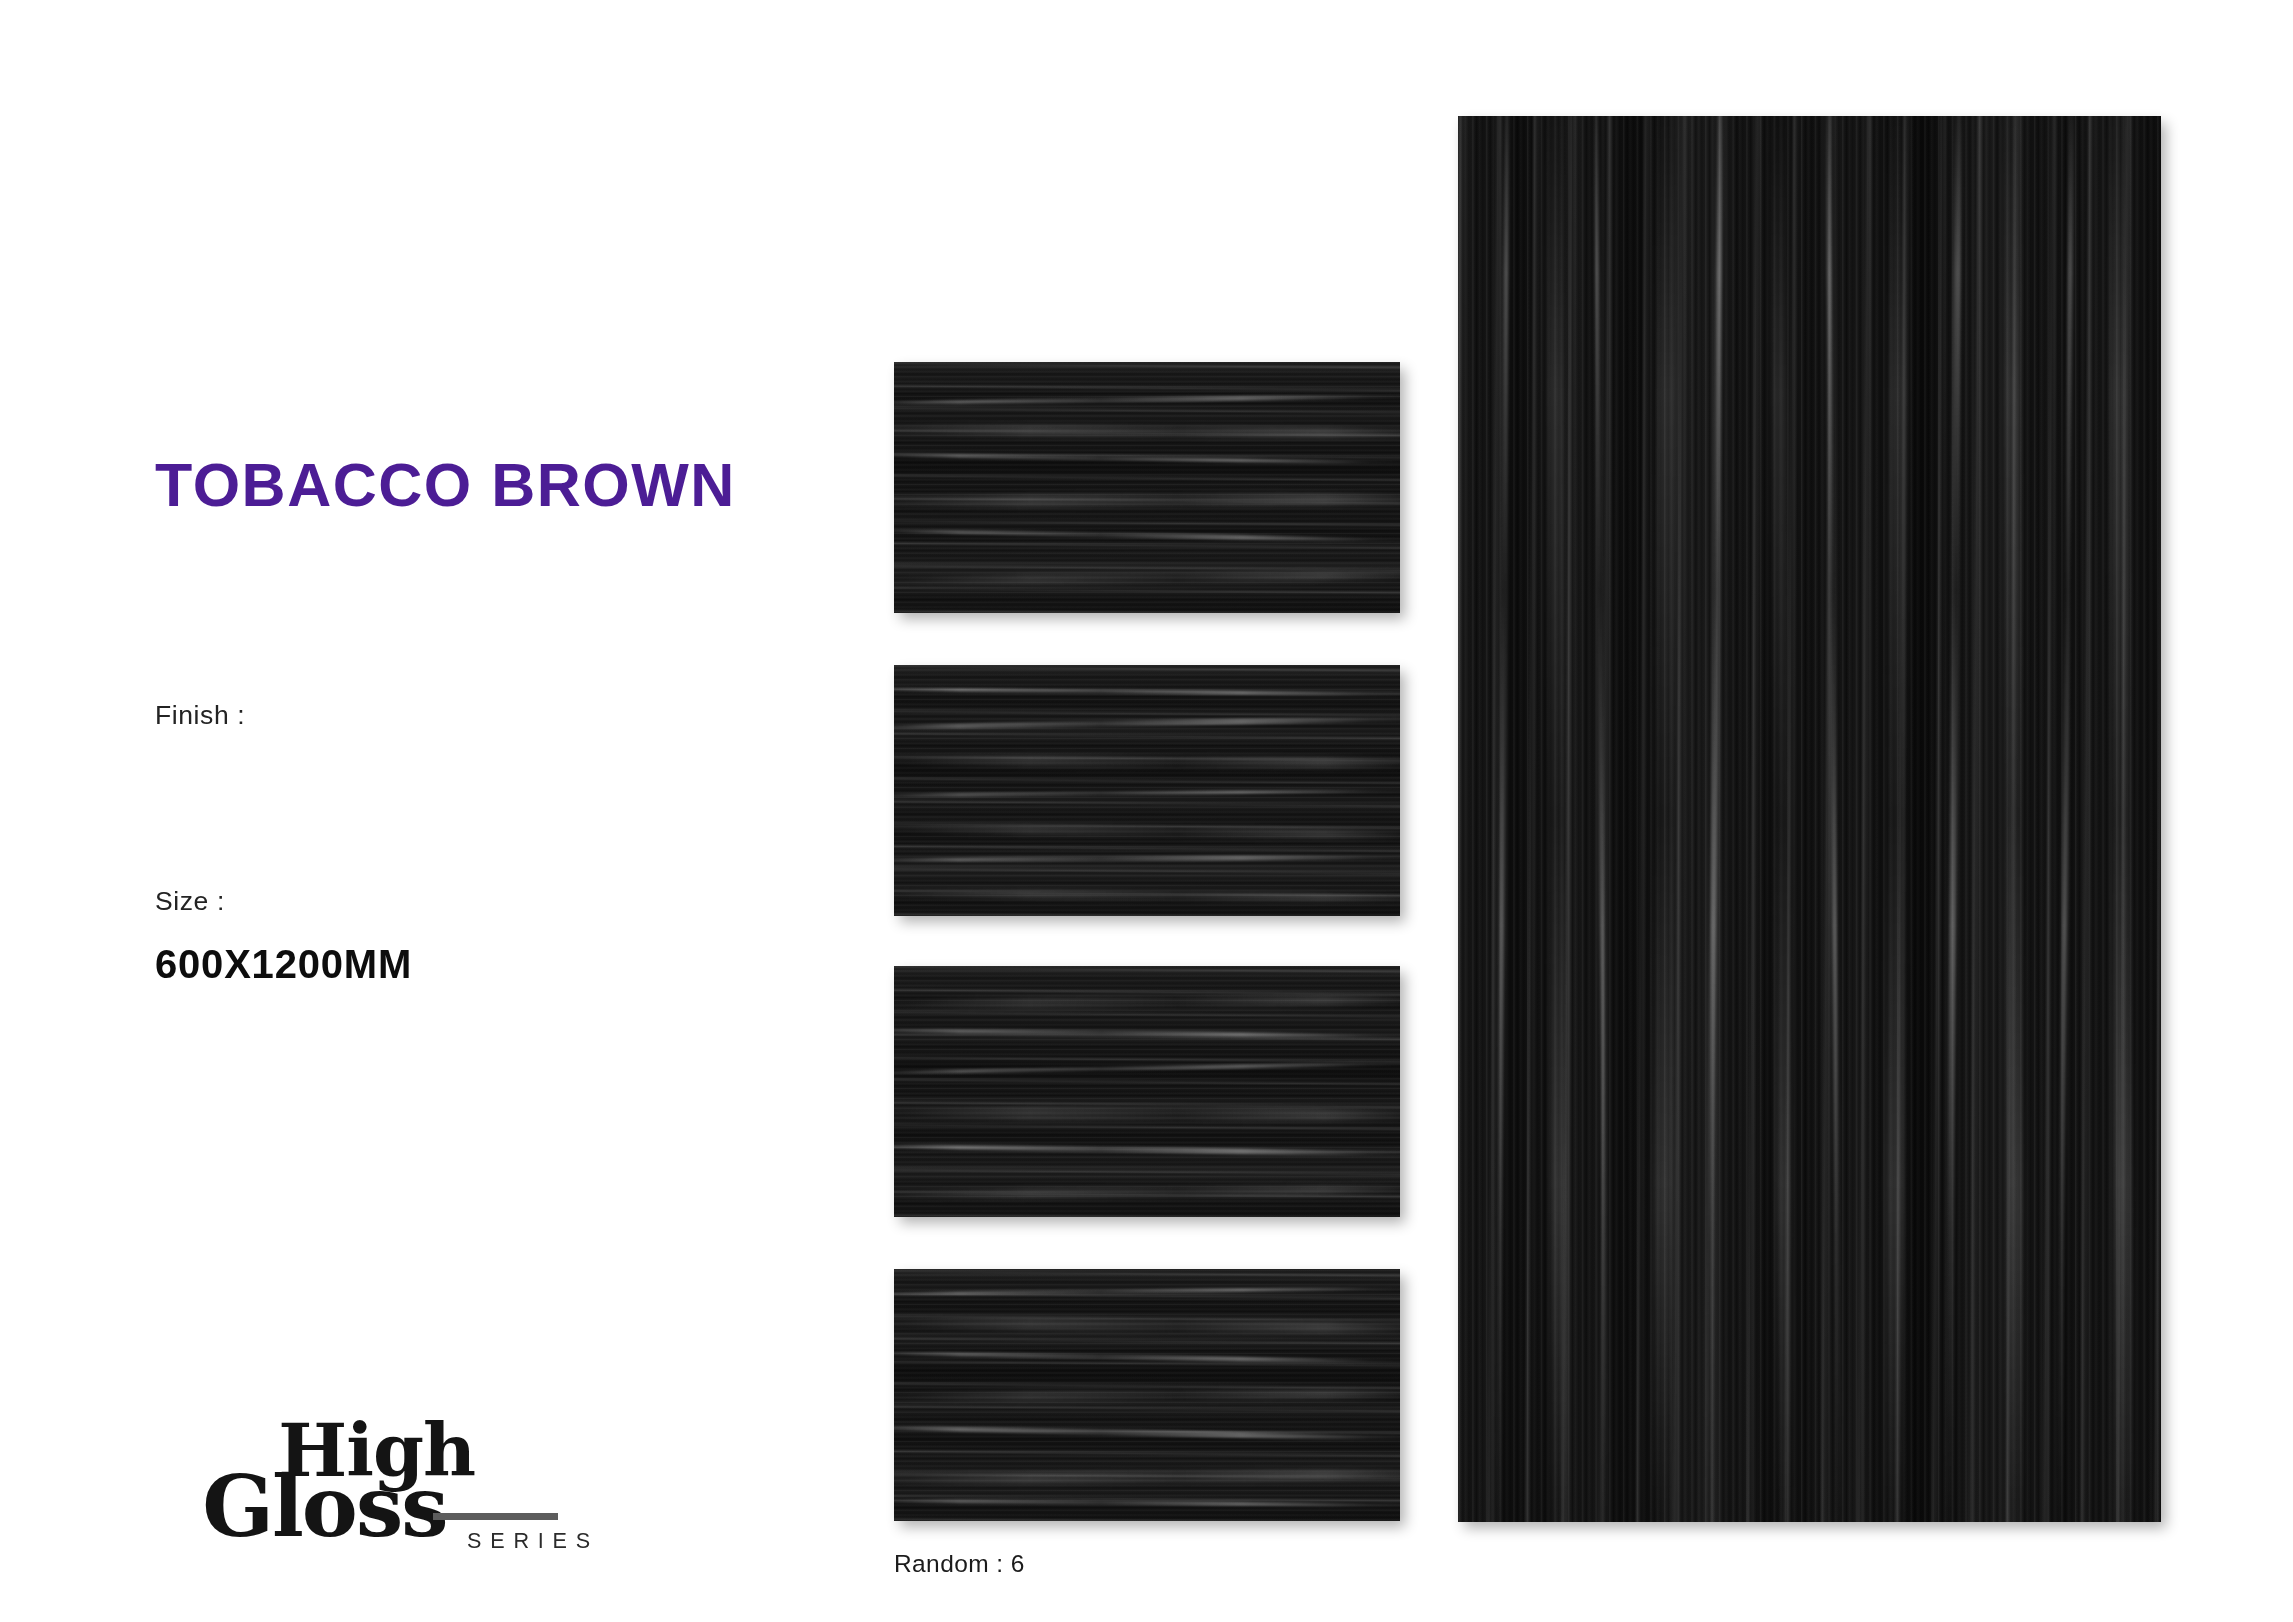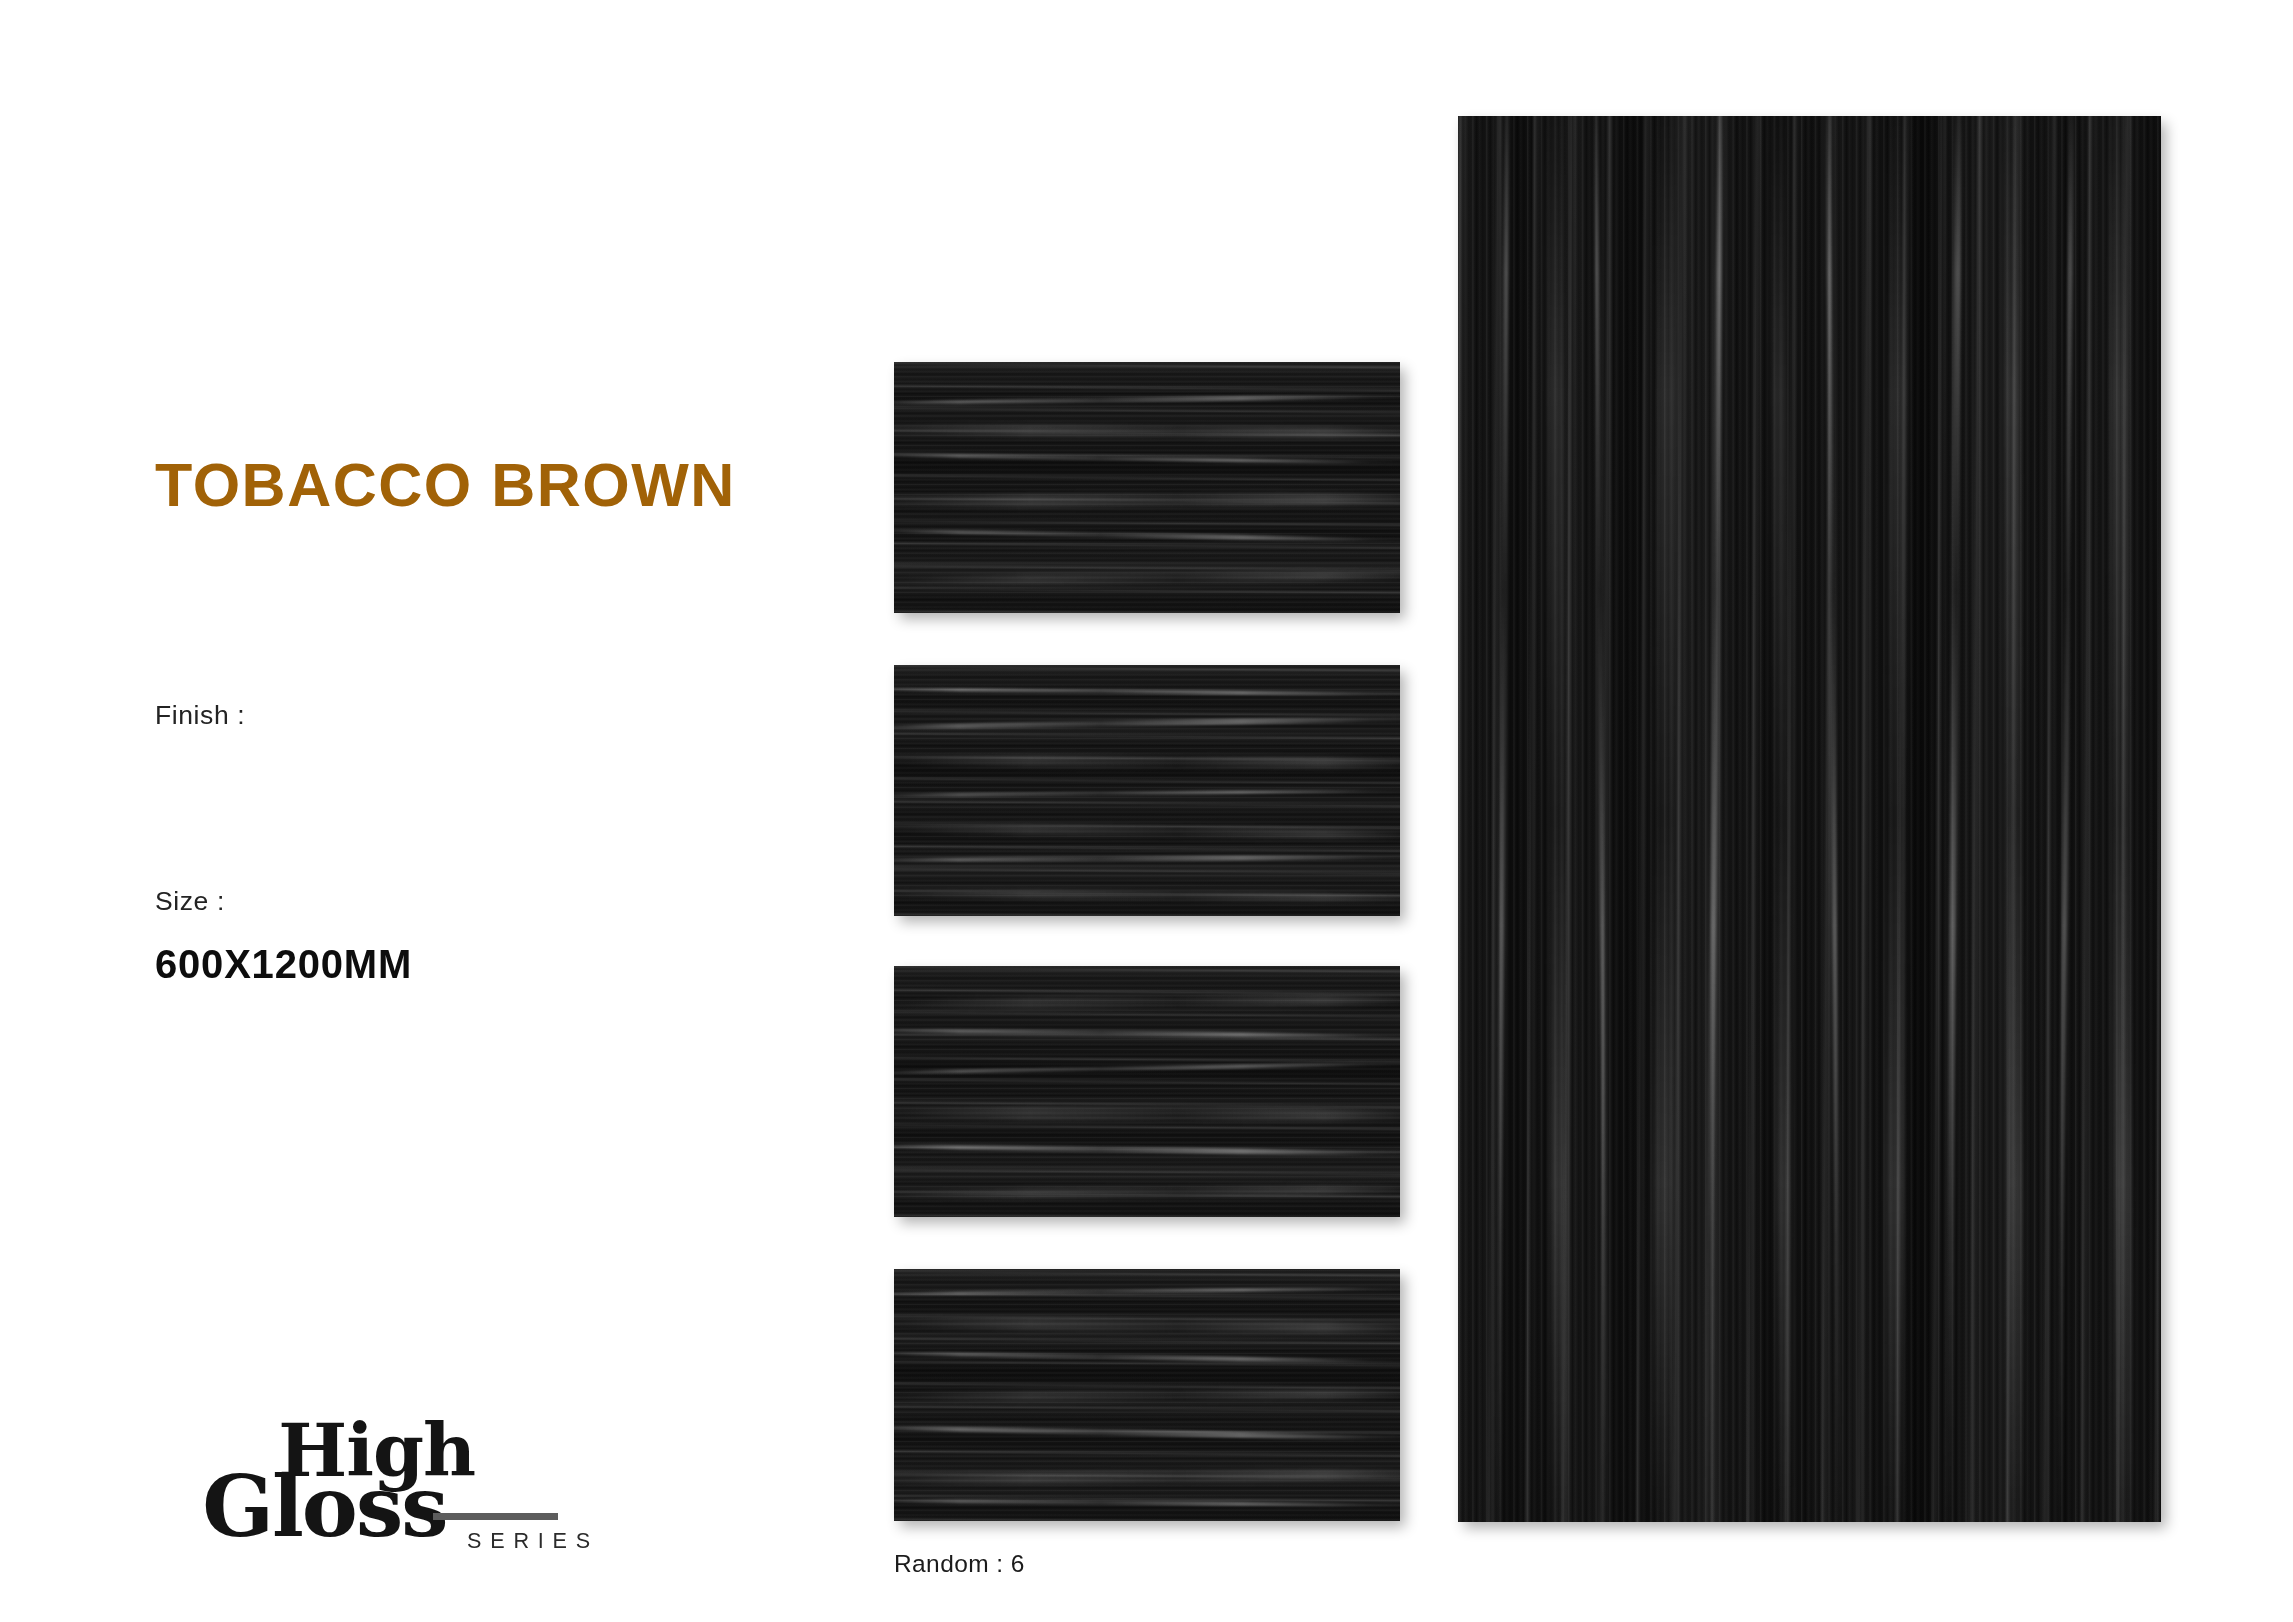--- a/index.html
+++ b/index.html
@@ -29,21 +29,21 @@
     height: 1622px;
   }
 
   #product-title {
     position: absolute;
     top: 455px;
     left: 0;
     font-size: 61px;
     font-weight: 700;
     letter-spacing: 1.5px;
-    color: #a16207;
+    color: #4c1d95;
     white-space: nowrap;
     line-height: 1;
   }
 
   .spec-group {
     position: absolute;
     left: 0;
     width: 647px;
   }
   #spec-finish    { top: 702px; }

